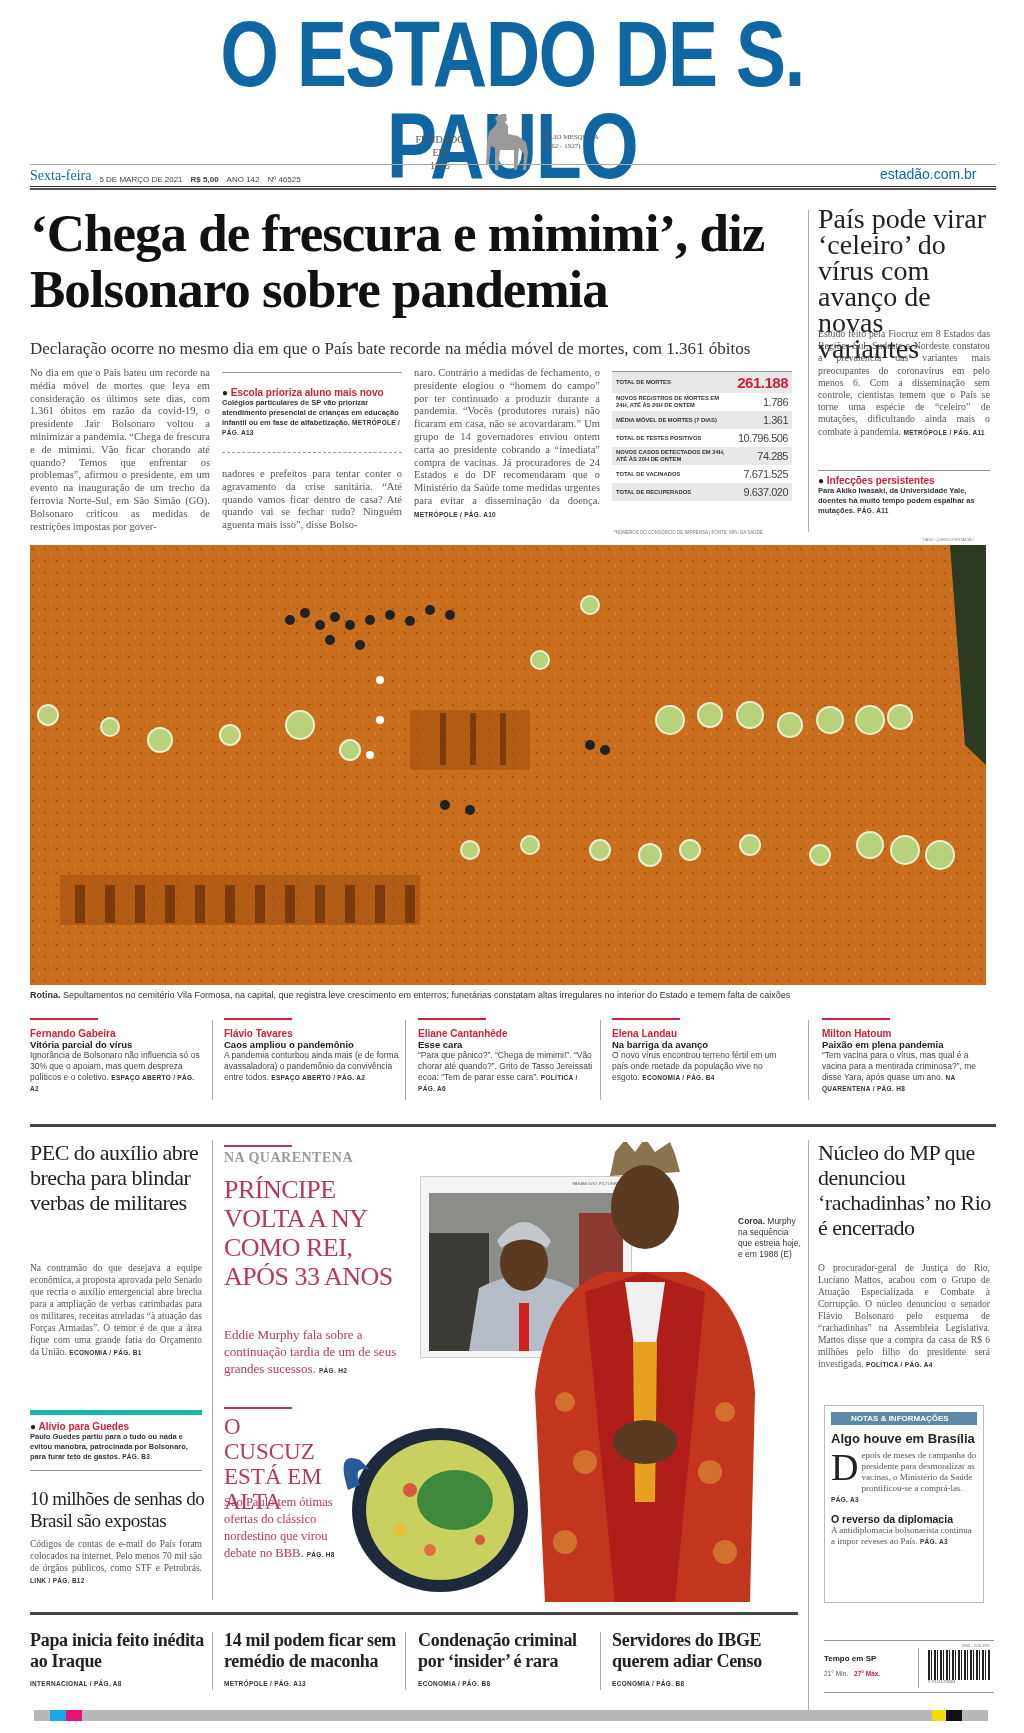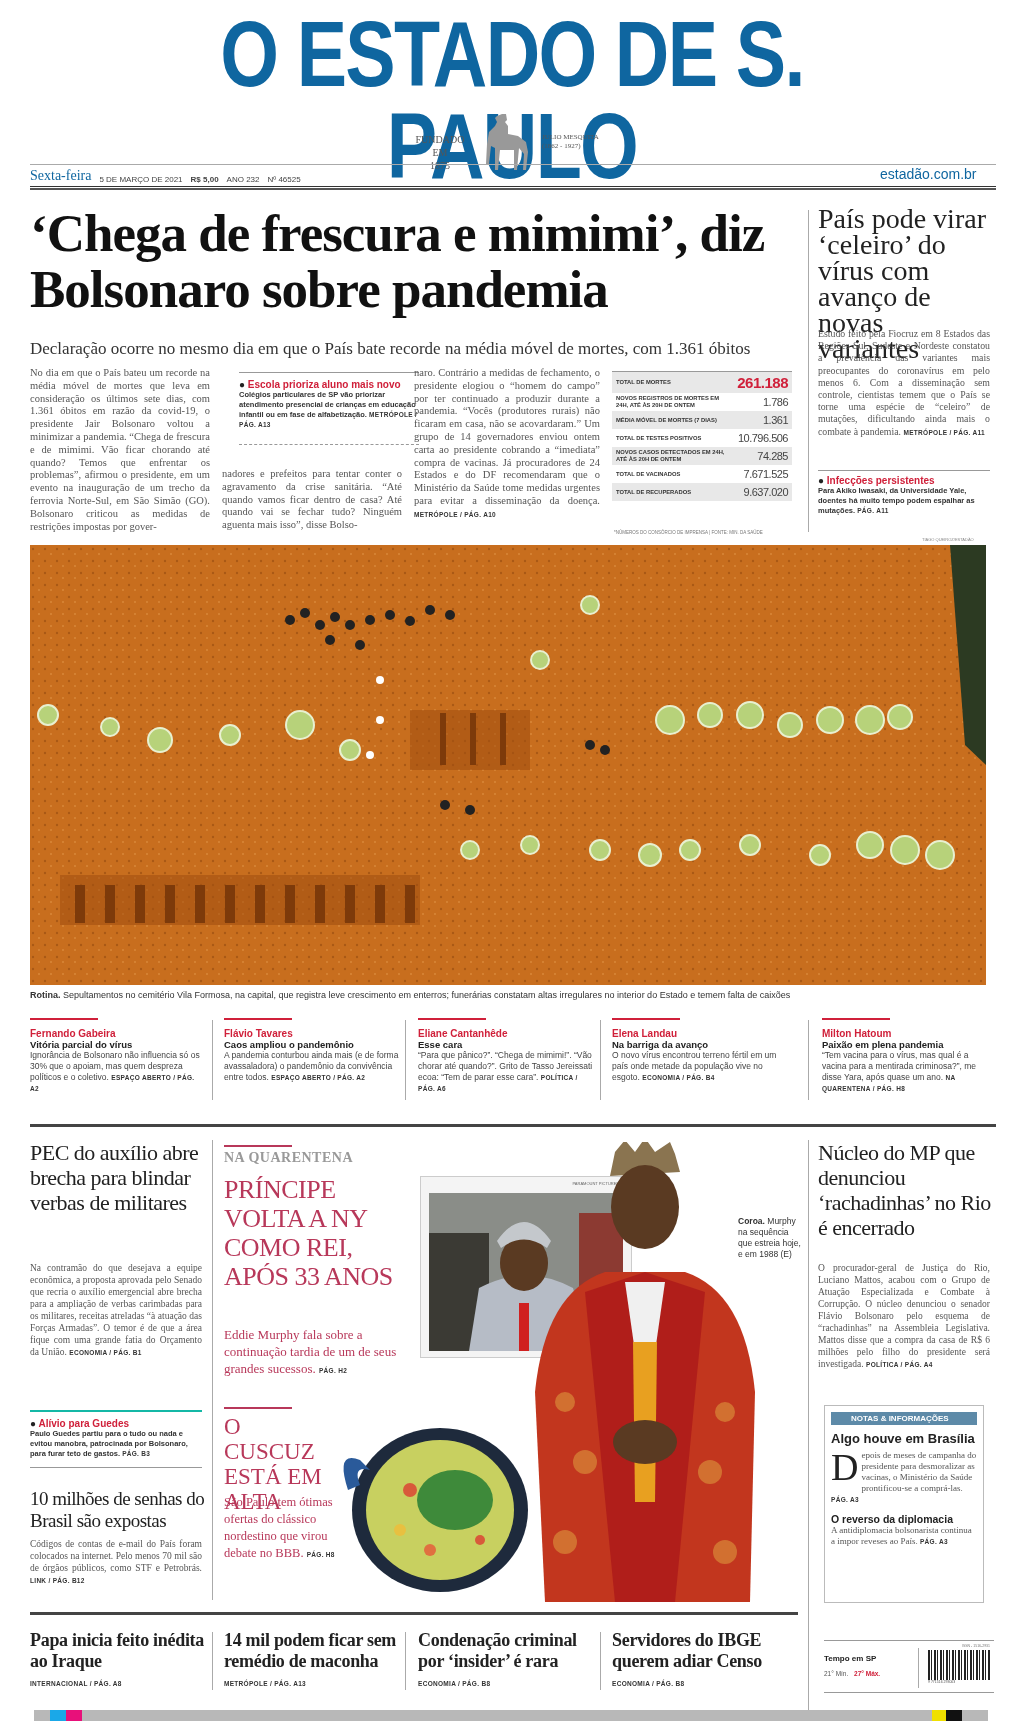--- a/index.html
+++ b/index.html
@@ -55,31 +55,31 @@
 </svg>
 <div class="abs founder" style="left:542px;top:133px;width:80px">
   <div>JULIO MESQUITA</div>
   <div>(1862 - 1927)</div>
 </div>
 <div class="abs rule" style="top:164px;height:1px;background:#aaa"></div>
 <div class="abs dateline">
   <span class="day">Sexta-feira</span>
   <span>5 DE MARÇO DE 2021</span>
   <span class="price">R$ 5,00</span>
-  <span>ANO 232</span>
+  <span>ANO 142</span>
   <span>Nº 46525</span>
 </div>
 <div class="abs site">estadão.com.br</div>
 <div class="abs rule" style="top:186px;height:4px;background:linear-gradient(#333 0,#333 1px,#fff 1px,#fff 2px,#555 2px)"></div>
 
 <div class="abs h1">‘Chega de frescura e mimimi’, diz Bolsonaro sobre pandemia</div>
 <div class="abs deck">Declaração ocorre no mesmo dia em que o País bate recorde na média móvel de mortes, com 1.361 óbitos</div>
 <div class="abs body" style="left:30px;top:367px;width:180px">No dia em que o País bateu um recorde na média móvel de mortes que leva em consideração os últimos sete dias, com 1.361 óbitos em razão da covid-19, o presidente Jair Bolsonaro voltou a minimizar a pandemia. “Chega de frescura e de mimimi. Vão ficar chorando até quando? Temos que enfrentar os problemas”, afirmou o presidente, em um evento na inauguração de um trecho da ferrovia Norte-Sul, em São Simão (GO). Bolsonaro criticou as medidas de restrições impostas por gover-</div>
 
-<div class="abs" style="left:239px;top:372px;width:180px;border-top:1px solid #999;padding-top:6px">
+<div class="abs" style="left:222px;top:372px;width:180px;border-top:1px solid #999;padding-top:14px">
   <div class="kicker"><span style="color:#222">● </span><span>Escola prioriza aluno mais novo</span></div>
   <div class="small-sans" style="font-weight:bold;font-size:7.5px;line-height:10px">
     <span>Colégios particulares de SP vão priorizar atendimento presencial de crianças em educação infantil ou em fase de alfabetização.</span>
     <span class="ref">METRÓPOLE / PÁG. A13</span>
   </div>
   <div style="border-bottom:1px dashed #999;margin-top:14px"></div>
 </div>
 <div class="abs body" style="left:222px;top:468px;width:180px">nadores e prefeitos para tentar conter o agravamento da crise sanitária. “Até quando vamos ficar dentro de casa? Até quando vai se fechar tudo? Ninguém aguenta mais isso”, disse Bolso-</div>
 <div class="abs body" style="left:414px;top:367px;width:186px">
   <span>naro. Contrário a medidas de fechamento, o presidente elogiou o “homem do campo” por ter continuado a produzir durante a pandemia. “Vocês (produtores rurais) não ficaram em casa, não se acovardaram.” Um grupo de 14 governadores enviou ontem carta ao presidente cobrando a “imediata” compra de vacinas. Já procuradores de 24 Estados e do DF recomendaram que o Ministério da Saúde tome medidas urgentes para evitar a disseminação da doença.</span>
@@ -259,21 +259,21 @@
   <div class="title">Paixão em plena pandemia</div>
   <div class="txt"><span>“Tem vacina para o vírus, mas qual é a vacina para a mentirada criminosa?”, me disse Yara, após quase um ano.</span> <span class="ref">NA QUARENTENA / PÁG. H8</span></div>
 </div>
 <div class="abs rule" style="top:1124px;height:3px;background:#444"></div>
 
 <div class="abs h2" style="left:30px;top:1140px;width:172px">PEC do auxílio abre brecha para blindar verbas de militares</div>
 <div class="abs body" style="left:30px;top:1262px;width:172px;font-size:9.5px;line-height:12px">
   <span>Na contramão do que desejava a equipe econômica, a proposta aprovada pelo Senado que recria o auxílio emergencial abre brecha para a ampliação de verbas carimbadas para os militares, receitas atreladas “à atuação das Forças Armadas”. O temor é de que a área fique com uma grande fatia do Orçamento da União.</span>
   <span class="ref">ECONOMIA / PÁG. B1</span>
 </div>
-<div class="abs" style="left:30px;top:1410px;width:172px;border-top:2px solid #14b8a6;padding-top:6px">
+<div class="abs" style="left:30px;top:1410px;width:172px;border-top:5px solid #14b8a6;padding-top:6px">
   <div class="kicker"><span style="color:#222">● </span><span>Alívio para Guedes</span></div>
   <div class="small-sans" style="font-weight:bold;font-size:7.5px;line-height:10px">
     <span>Paulo Guedes partiu para o tudo ou nada e evitou manobra, patrocinada por Bolsonaro, para furar teto de gastos.</span>
     <span class="ref">PÁG. B3</span>
   </div>
   <div style="border-top:1px solid #999;margin-top:8px"></div>
 </div>
 <div class="abs h2" style="left:30px;top:1488px;width:178px;font-size:19px;line-height:22px">10 milhões de senhas do Brasil são expostas</div>
 <div class="abs body" style="left:30px;top:1538px;width:172px;font-size:9.5px;line-height:12px">
   <span>Códigos de contas de e-mail do País foram colocados na internet. Pelo menos 70 mil são de órgãos públicos, como STF e Petrobrás.</span>

